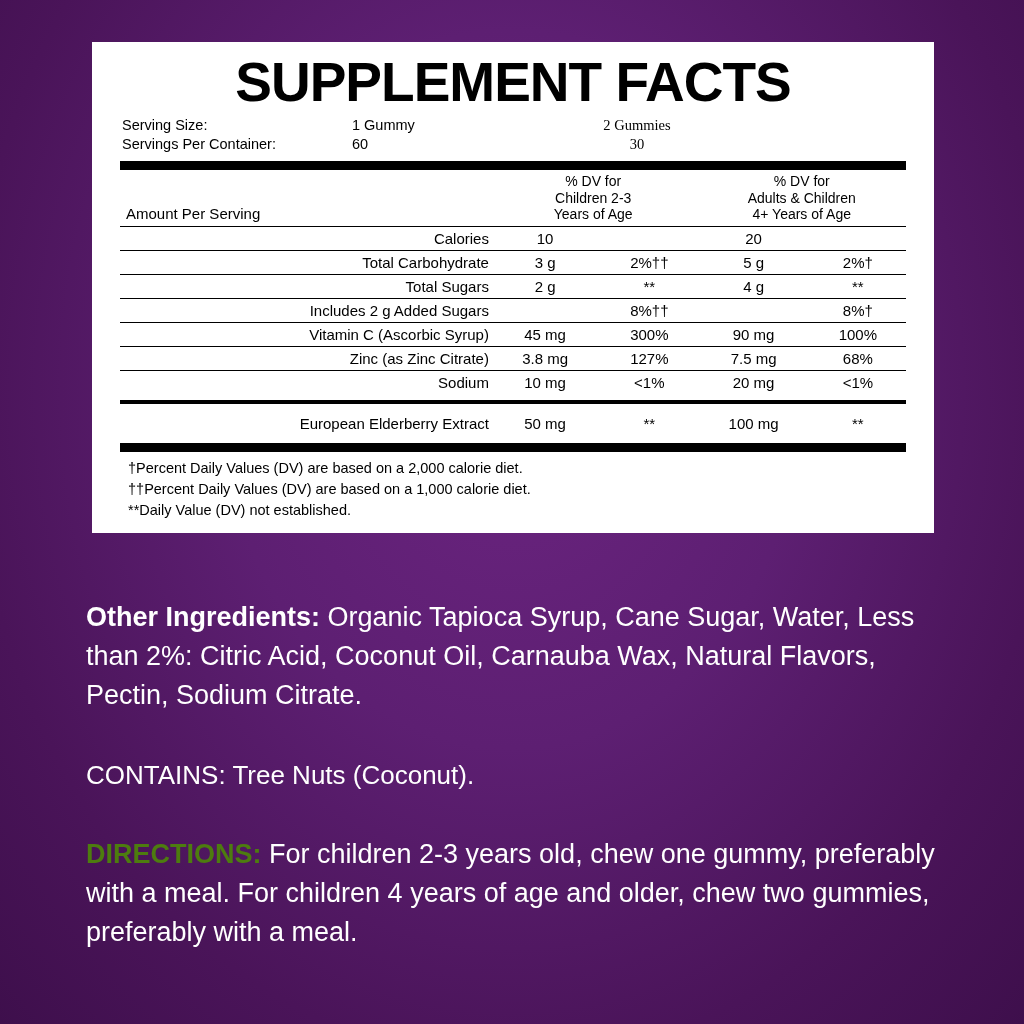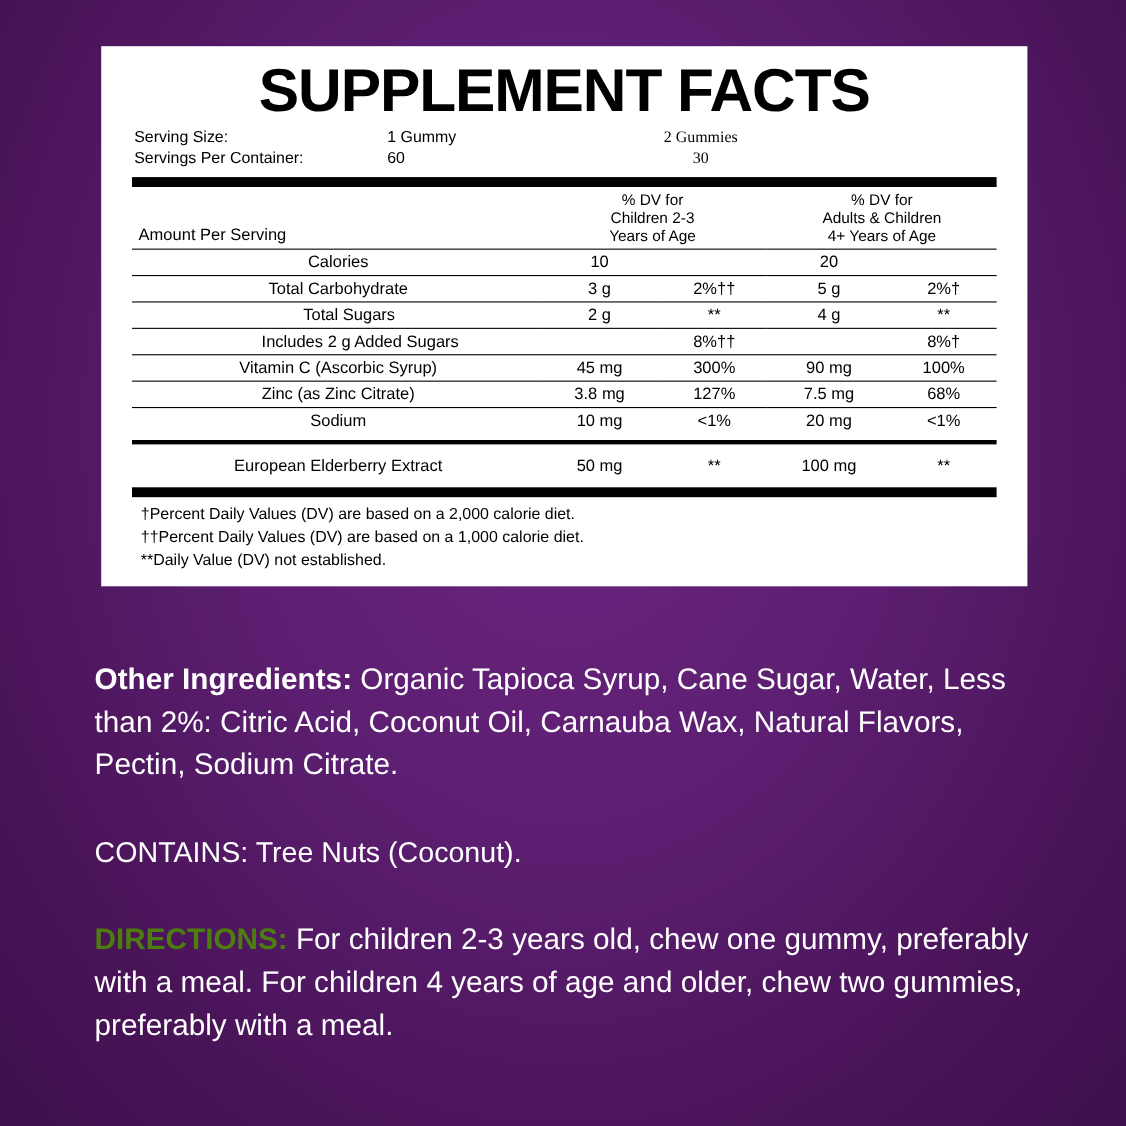--- a/index.html
+++ b/index.html
@@ -78,21 +78,21 @@
   table.sf {
     width: calc(100% - 24px);
     margin: 0 12px;
     border-collapse: collapse;
     font-size: 15px;
   }
   table.sf td, table.sf th {
     padding: 3px 0;
     vertical-align: bottom;
   }
-  .col-name { width: 46%; text-align: center; padding-left: 6px !important; }
+  .col-name { width: 46%; text-align: right; padding-left: 6px !important; }
   .col-amt1 { width: 14%; text-align: center; }
   .col-dv1  { width: 12%; text-align: center; }
   .col-amt2 { width: 14%; text-align: center; }
   .col-dv2  { width: 12%; text-align: center; }
 
   .head-row th {
     font-weight: 400;
     font-size: 14px;
     line-height: 1.2;
     text-align: center;

